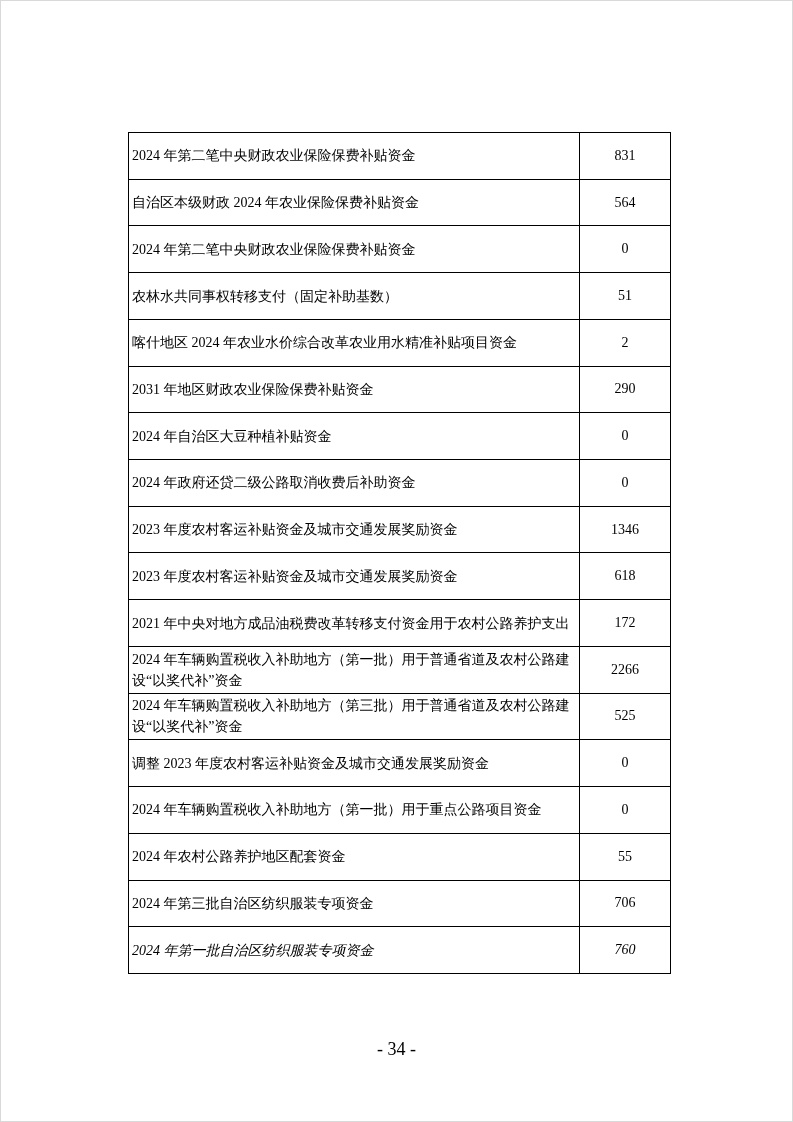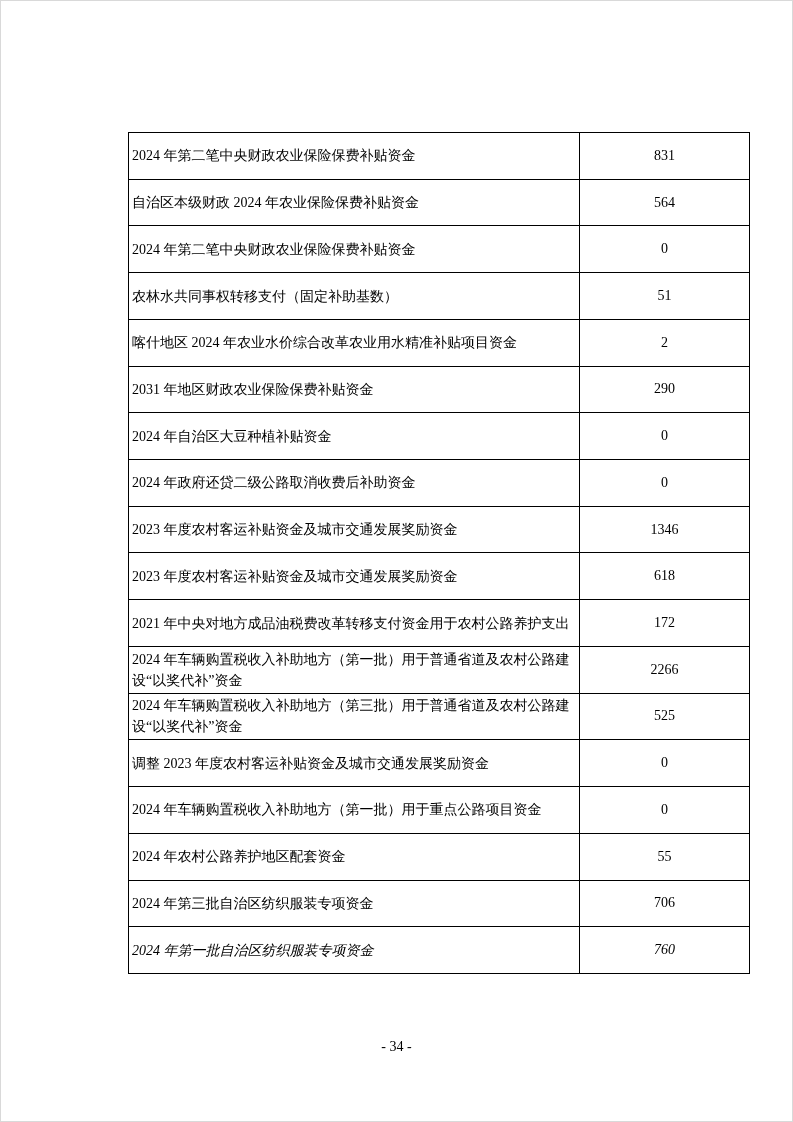--- a/index.html
+++ b/index.html
@@ -20,21 +20,21 @@
     top: 0;
     width: 791px;
     height: 1120px;
     border: 1px solid #d9d9d9;
     background: #ffffff;
   }
   .funds-table {
     position: absolute;
     left: 127px;
     top: 131px;
-    width: 622px;
+    width: 543px;
     height: 842px;
     box-sizing: border-box;
     border: 1px solid #000000;
     display: flex;
     flex-direction: column;
   }
   .table-row {
     flex: 1 1 0;
     display: flex;
     box-sizing: border-box;
@@ -63,21 +63,21 @@
     flex: 1 1 auto;
     justify-content: center;
     font-size: 14px;
   }
   .page-footer {
     position: absolute;
     left: 0;
     right: 0;
     top: 1038px;
     text-align: center;
-    font-size: 14px;
+    font-size: 18px;
   }
 </style>
 </head>
 <body>
 
 <div class="page">
 
   <div class="funds-table">
   <div class="table-row">
     <div class="cell name">2024 年第二笔中央财政农业保险保费补贴资金</div>

